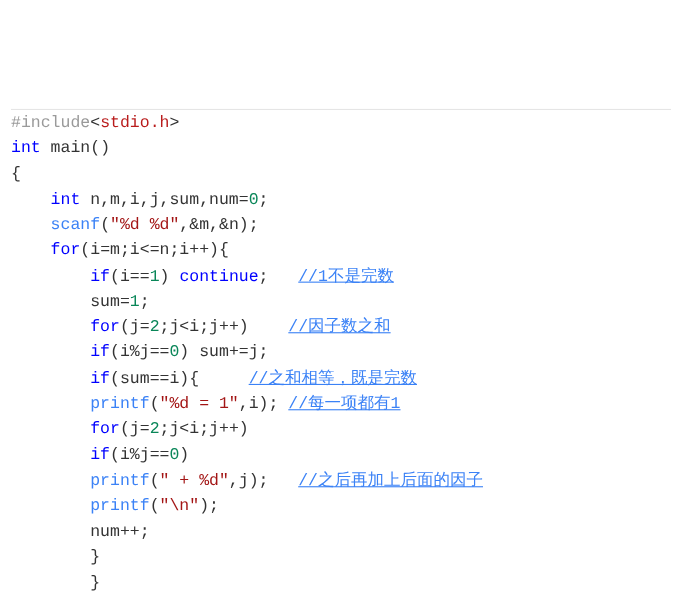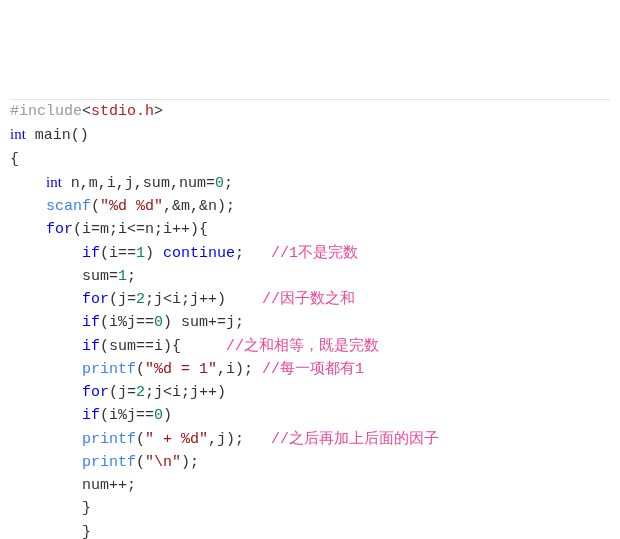--- a/index.html
+++ b/index.html
@@ -12,25 +12,25 @@
     background: #ffffff;
     white-space: pre;
   }
   .code-block {
     border-top: 1px solid #e5e5e5;
     border-bottom: 1px solid #e5e5e5;
   }
   .line { display: block; }
   .pp  { color: #9a9a9a; }   
   .kw  { color: #0000ff; }   
-  .typ { color: #0000ff; font-family: Liberation Serif, serif; }   
+  .typ { color: #0000ff; }   
   .fn  { color: #3b82f6; }
   .str { color: #a31515; }   
   .num { color: #098658; }   
-  .cmt { color: #ec4899; }   
+  .cmt { color: #3b82f6; text-decoration: underline; }   
   .pun { color: #333333; }
   .inc { color: #b91c1c; }   
 </style>
 </head>
 <body>
 
 
 
 <div class="code-block" id="code-root"><span class="line"><span class="pp">#include</span><span class="pun">&lt;</span><span class="inc">stdio.h</span><span class="pun">&gt;</span></span><span class="line"><span class="typ">int</span><span class="pun"> main()</span></span><span class="line"><span class="pun">{</span></span><span class="line">    <span class="typ">int</span><span class="pun"> n,m,i,j,sum,num=</span><span class="num">0</span><span class="pun">;</span></span><span class="line">    <span class="fn">scanf</span><span class="pun">(</span><span class="str">"%d %d"</span><span class="pun">,&amp;m,&amp;n);</span></span><span class="line">    <span class="kw">for</span><span class="pun">(i=m;i&lt;=n;i++){</span></span><span class="line">        <span class="kw">if</span><span class="pun">(i==</span><span class="num">1</span><span class="pun">) </span><span class="kw">continue</span><span class="pun">;   </span><span class="cmt">//1不是完数</span></span><span class="line">        <span class="pun">sum=</span><span class="num">1</span><span class="pun">;</span></span><span class="line">        <span class="kw">for</span><span class="pun">(j=</span><span class="num">2</span><span class="pun">;j&lt;i;j++)    </span><span class="cmt">//因子数之和</span></span><span class="line">        <span class="kw">if</span><span class="pun">(i%j==</span><span class="num">0</span><span class="pun">) sum+=j;</span></span><span class="line">        <span class="kw">if</span><span class="pun">(sum==i){     </span><span class="cmt">//之和相等，既是完数</span></span><span class="line">        <span class="fn">printf</span><span class="pun">(</span><span class="str">"%d = 1"</span><span class="pun">,i); </span><span class="cmt">//每一项都有1</span></span><span class="line">        <span class="kw">for</span><span class="pun">(j=</span><span class="num">2</span><span class="pun">;j&lt;i;j++)</span></span><span class="line">        <span class="kw">if</span><span class="pun">(i%j==</span><span class="num">0</span><span class="pun">)</span></span><span class="line">        <span class="fn">printf</span><span class="pun">(</span><span class="str">" + %d"</span><span class="pun">,j);   </span><span class="cmt">//之后再加上后面的因子</span></span><span class="line">        <span class="fn">printf</span><span class="pun">(</span><span class="str">"\n"</span><span class="pun">);</span></span><span class="line">        <span class="pun">num++;</span></span><span class="line">        <span class="pun">}</span></span><span class="line">        <span class="pun">}</span></span></div>
 

